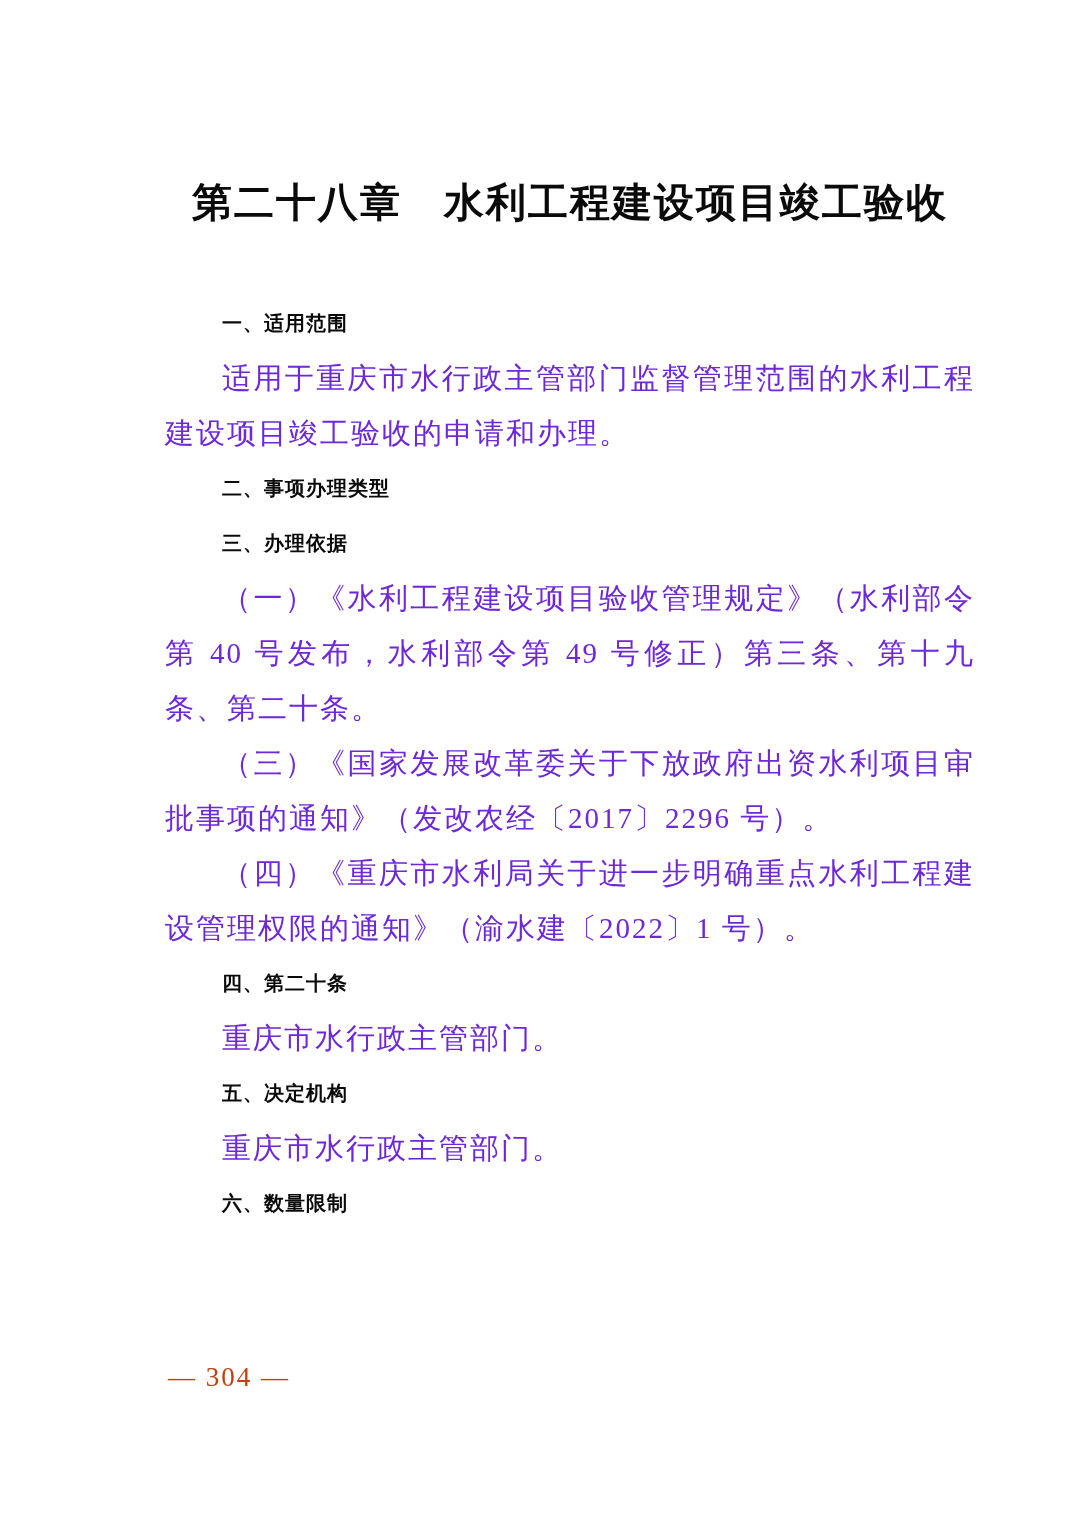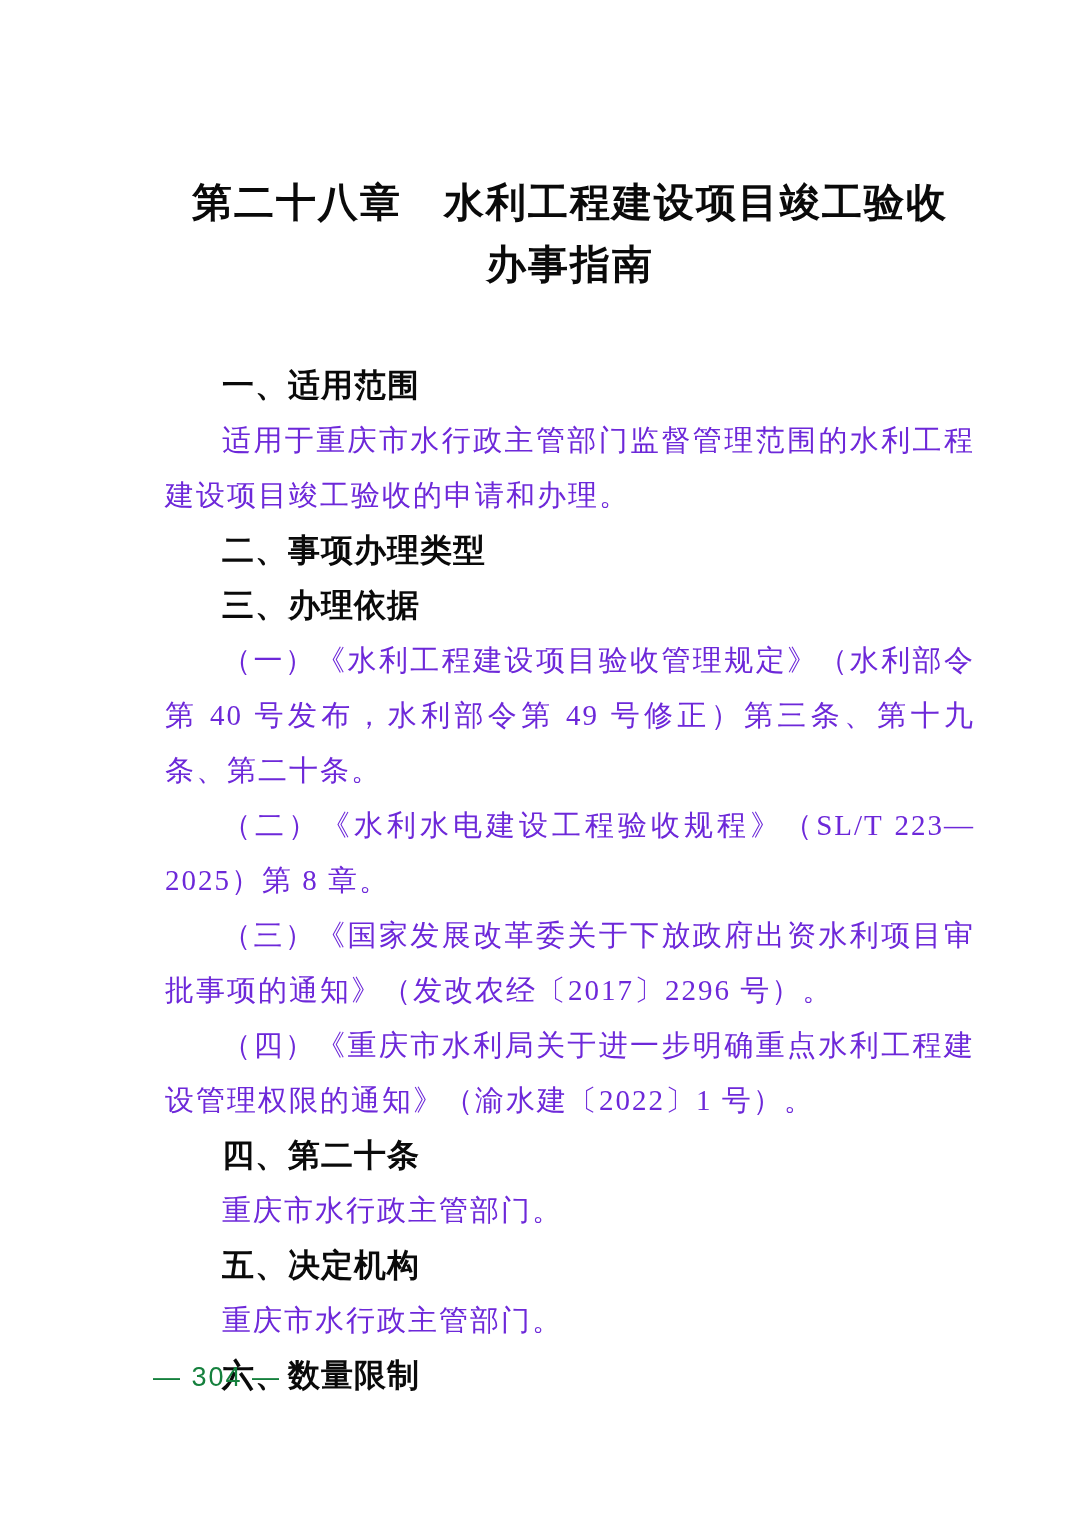--- a/index.html
+++ b/index.html
@@ -33,66 +33,64 @@
     letter-spacing: 2px;
     color: #0a0a0a;
   }
   .doc-title .title-line {
     display: block;
   }
   .sec-heading {
     margin: 0;
     font-family: "Liberation Sans", "DejaVu Sans", sans-serif;
     font-weight: bold;
-    font-size: 32px;
+    font-size: 20px;
     line-height: 55px;
     letter-spacing: 1px;
     text-indent: 57px;
     color: #0a0a0a;
   }
   .body-par {
     margin: 0;
     font-family: "Liberation Serif", "DejaVu Serif", serif;
     font-weight: normal;
     font-size: 29px;
     line-height: 55px;
     letter-spacing: 2px;
     text-indent: 57px;
     text-align: justify;
     color: #6d28d9;
   }
   .page-footer {
     position: absolute;
-    left: 125px;
+    left: 140px;
     top: 1362px;
-    font-family: Liberation Sans, sans-serif;
+    font-family: Liberation Serif, serif;
     font-size: 27px;
     letter-spacing: 2px;
-    color: #15803d;
+    color: #c2410c;
   }
 </style>
 </head>
 <body>
 
 <div class="page">
   <div class="content">
 
     <h1 class="doc-title">
       <span class="title-line">第二十八章　水利工程建设项目竣工验收</span>
-      <span class="title-line">办事指南</span>
     </h1>
 
     <h2 class="sec-heading">一、适用范围</h2>
     <p class="body-par">适用于重庆市水行政主管部门监督管理范围的水利工程建设项目竣工验收的申请和办理。</p>
 
     <h2 class="sec-heading">二、事项办理类型</h2>
 
     <h2 class="sec-heading">三、办理依据</h2>
     <p class="body-par">（一）《水利工程建设项目验收管理规定》（水利部令第 40 号发布，水利部令第 49 号修正）第三条、第十九条、第二十条。</p>
-    <p class="body-par">（二）《水利水电建设工程验收规程》（SL/T 223—2025）第 8 章。</p>
     <p class="body-par">（三）《国家发展改革委关于下放政府出资水利项目审批事项的通知》（发改农经〔2017〕2296 号）。</p>
     <p class="body-par">（四）《重庆市水利局关于进一步明确重点水利工程建设管理权限的通知》（渝水建〔2022〕1 号）。</p>
 
     <h2 class="sec-heading">四、第二十条</h2>
     <p class="body-par">重庆市水行政主管部门。</p>
 
     <h2 class="sec-heading">五、决定机构</h2>
     <p class="body-par">重庆市水行政主管部门。</p>
 
     <h2 class="sec-heading">六、数量限制</h2>

